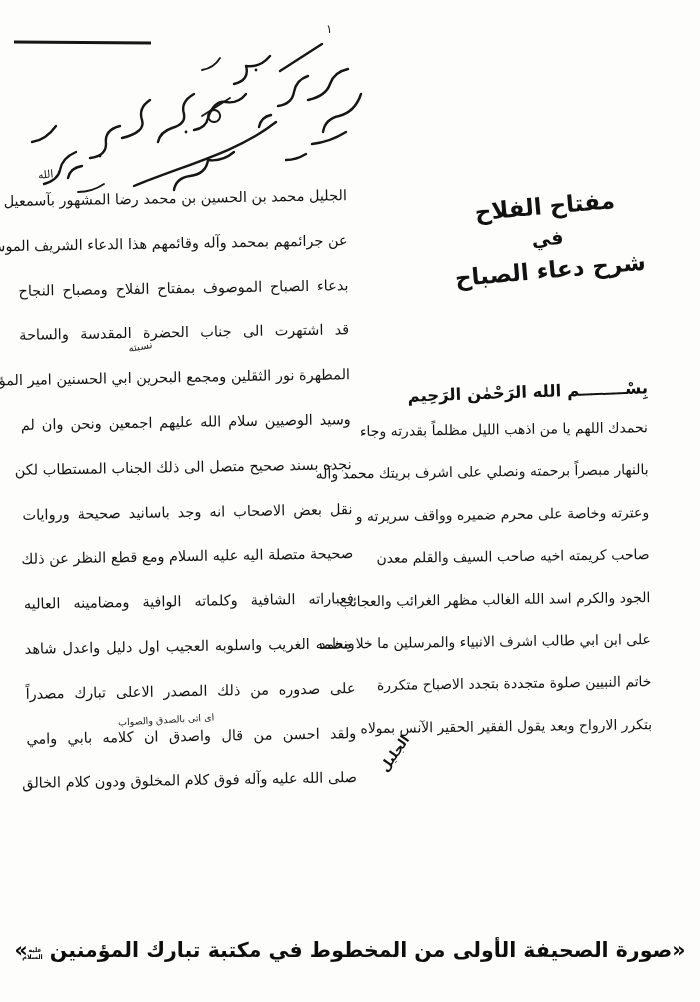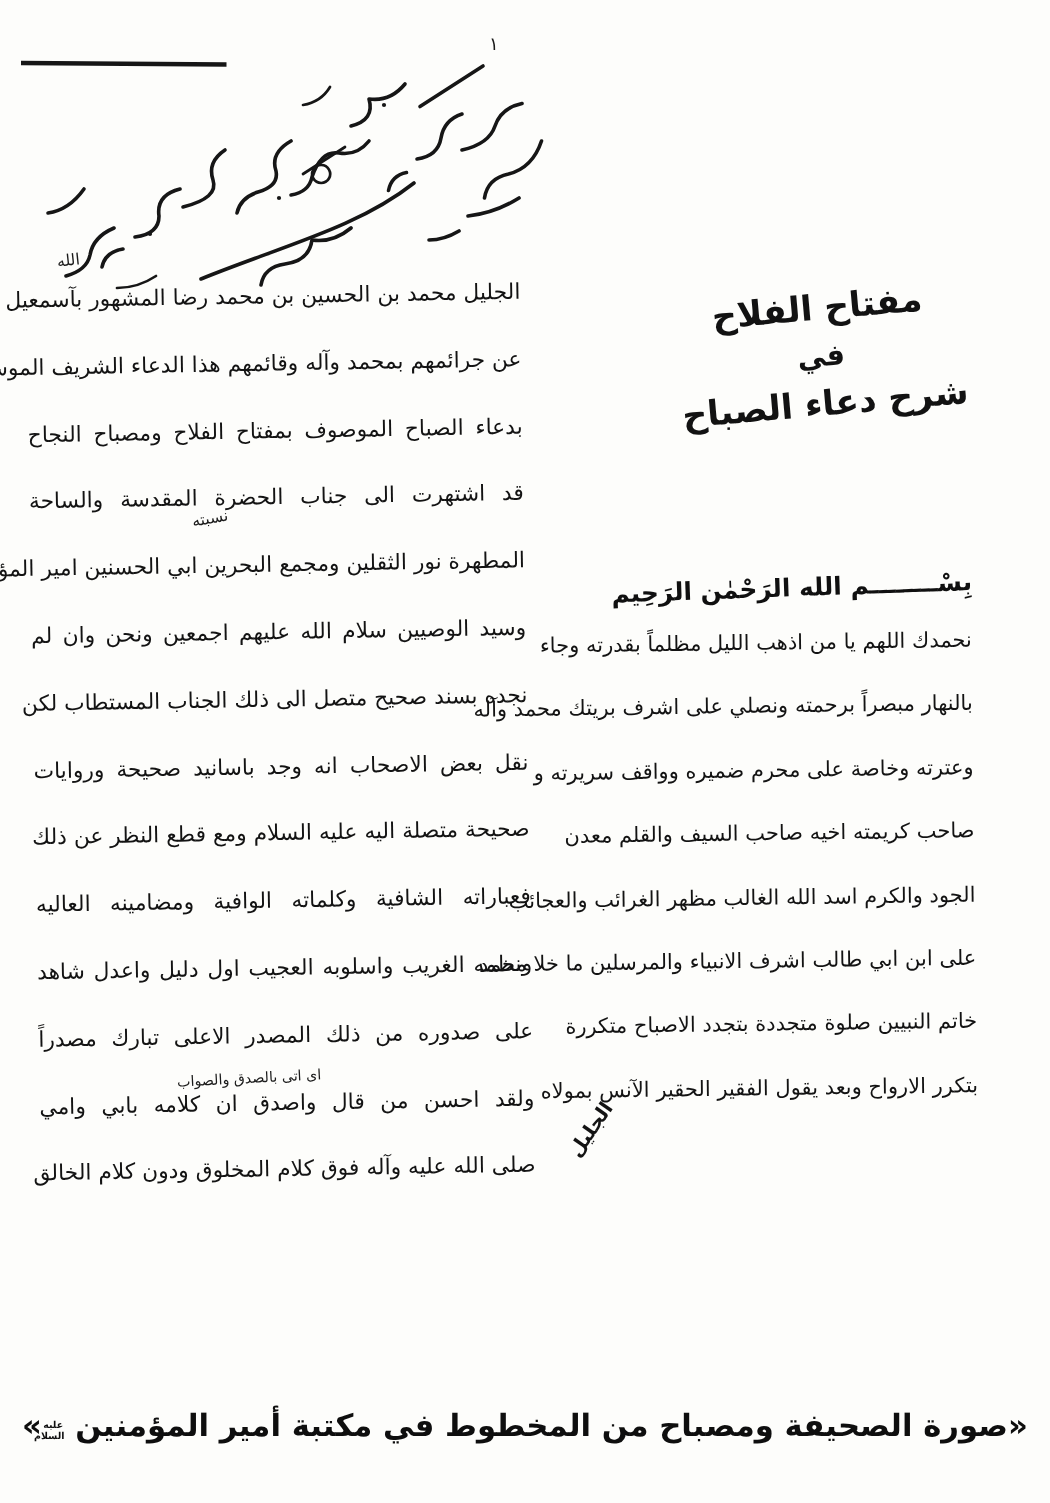--- a/index.html
+++ b/index.html
@@ -135,17 +135,17 @@
     <div class="ms-line">على صدوره من ذلك المصدر الاعلى تبارك مصدراً</div>
     <div class="ms-line">ولقد احسن من قال واصدق ان كلامه بابي وامي</div>
     <div class="ms-line">صلى الله عليه وآله فوق كلام المخلوق ودون كلام الخالق</div>
   </div>
 
   <div class="abs interlinear allah-sup">الله</div>
   <div class="abs interlinear naseba">نسبته</div>
   <div class="abs interlinear gloss">اى اتى بالصدق والصواب</div>
 
   <div class="abs caption">
-    <span>«</span><span>صورة الصحيفة ومصباح من المخطوط في مكتبة أمير المؤمنين</span>
+    <span>«</span><span>صورة الصحيفة الأولى من المخطوط في مكتبة تبارك المؤمنين</span>
     <span class="honorific">عليه السلام</span><span>»</span>
   </div>
 
 </div>
 
 </body></html>

